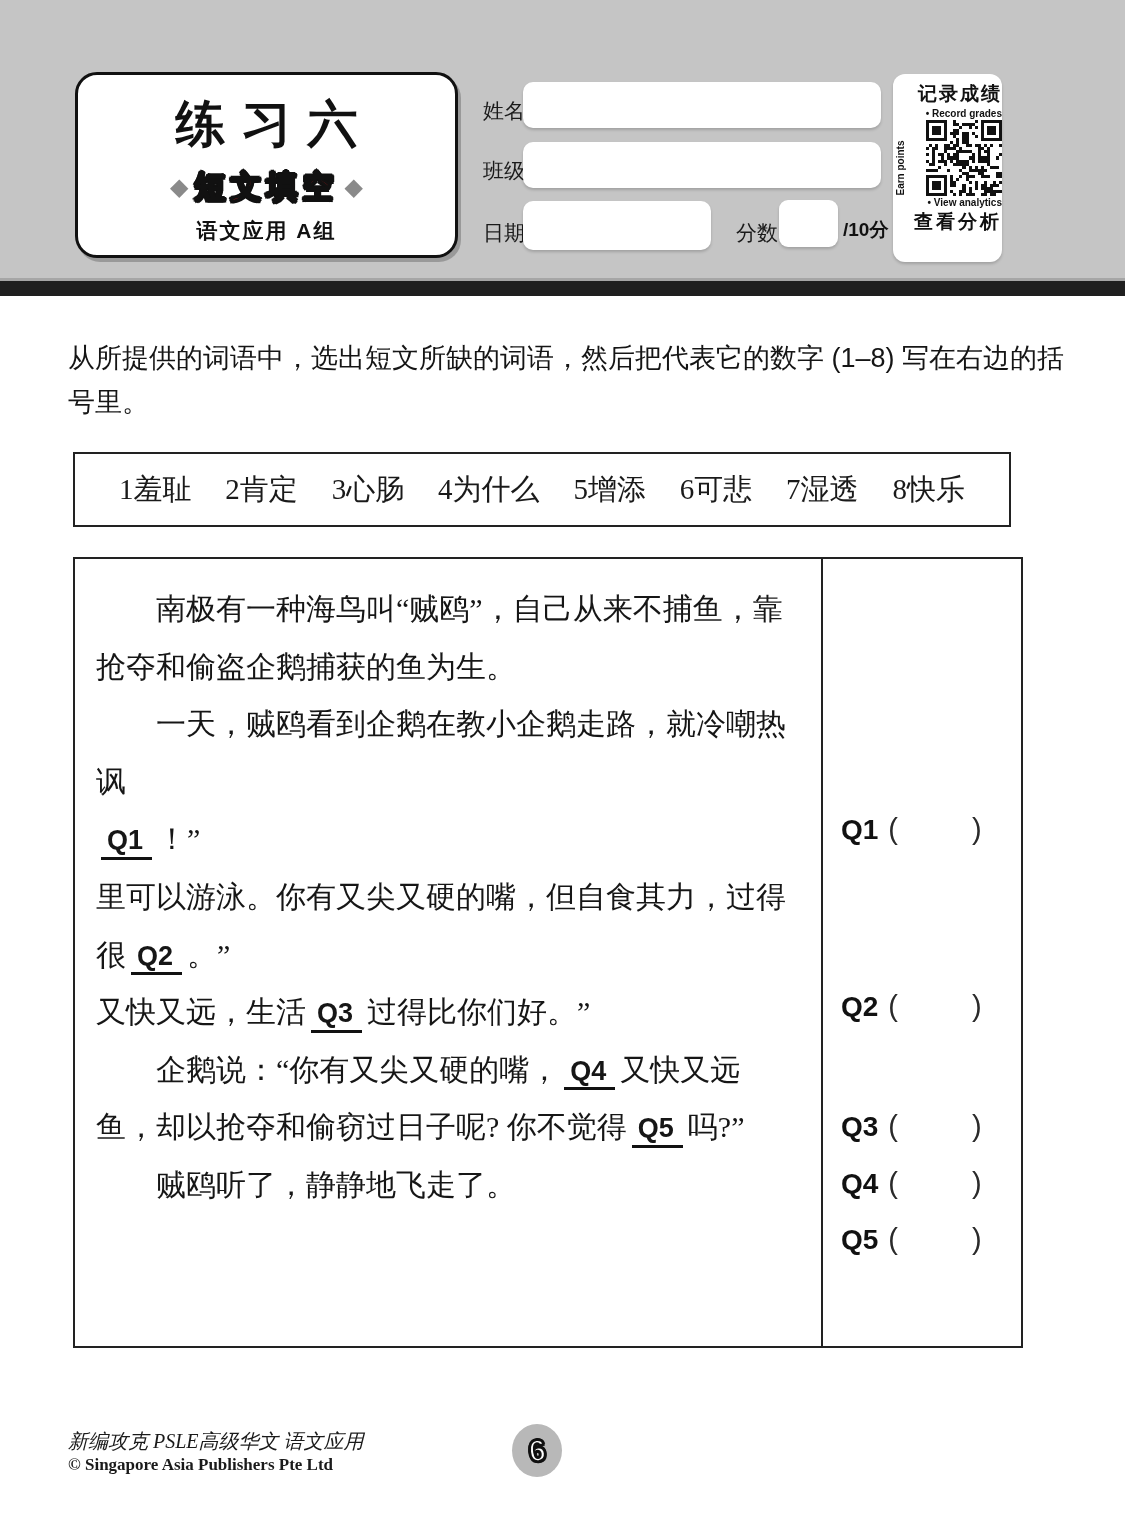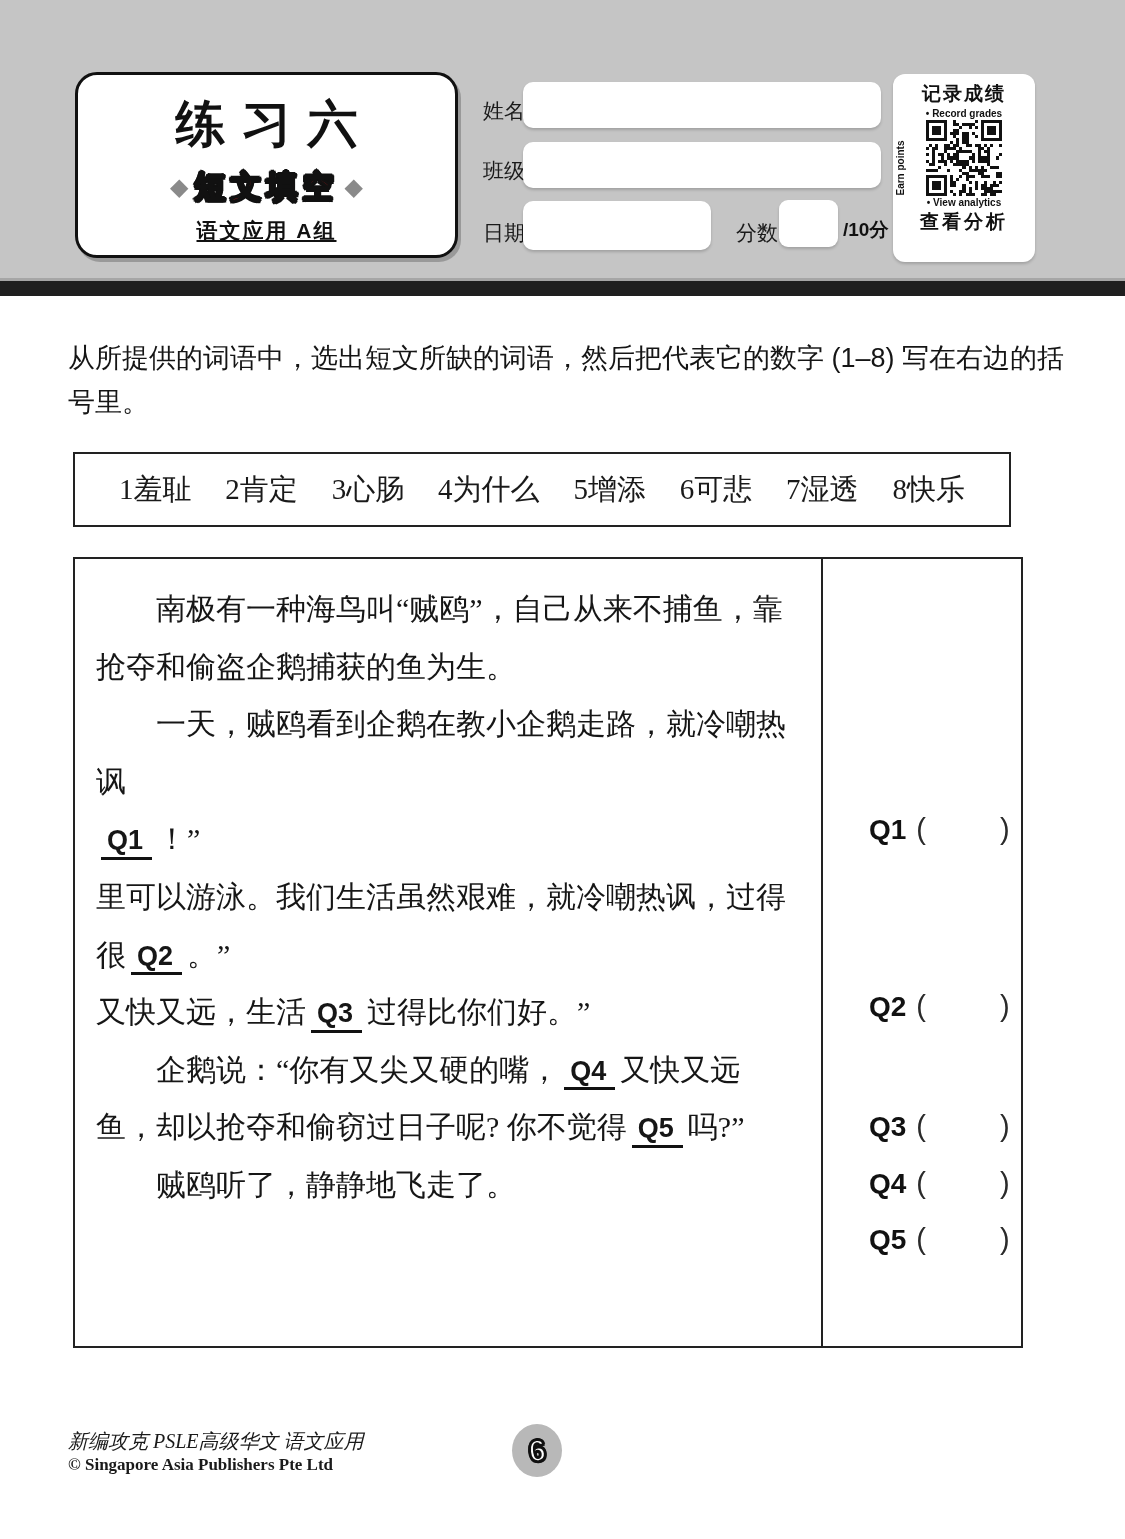--- a/index.html
+++ b/index.html
@@ -24,44 +24,44 @@
   }
   .ex-title { margin-top:16px; font-size:50px; font-weight:bold; letter-spacing:16px; padding-left:16px; }
   .sub-row  { margin-top:8px; display:flex; align-items:center; justify-content:center; gap:6px; }
   .diamond  { color:#8a8a8a; font-size:24px; line-height:1; }
   .outline-text {
     font-size:31px; font-weight:bold; letter-spacing:5px; color:#b91c1c;
     -webkit-text-stroke:1.5px #111;
     text-shadow:2px 0 0 #111,-2px 0 0 #111,0 2px 0 #111,0 -2px 0 #111,
                 1.5px 1.5px 0 #111,-1.5px 1.5px 0 #111,1.5px -1.5px 0 #111,-1.5px -1.5px 0 #111;
   }
-  .group-label { margin-top:9px; font-size:21px; font-weight:bold; letter-spacing:2px;text-decoration:underline; }
+  .group-label { margin-top:9px; font-size:21px; font-weight:bold; letter-spacing:2px; }
 
   
   .fld-label { position:absolute; font-family:"Liberation Serif", serif; font-size:21px; color:#1a1a1a; }
   .fld-input {
     position:absolute; background:#fff; border:none; border-radius:10px;
     box-shadow:0 2px 3px rgba(0,0,0,.18); font-size:20px; padding:0 10px;
     font-family:"Liberation Sans", sans-serif;
   }
   .inp-name  { left:523px; top:82px;  width:358px; height:46px; }
   .inp-class { left:523px; top:142px; width:358px; height:46px; }
   .inp-date  { left:523px; top:201px; width:188px; height:49px; }
   .inp-score { left:779px; top:200px; width:59px;  height:47px; border-radius:9px; text-align:center; }
   .lbl-name  { left:483px; top:97px; }
   .lbl-class { left:483px; top:157px; }
   .lbl-date  { left:483px; top:219px; }
   .lbl-score { left:736px; top:219px; }
   .score-total { position:absolute; left:843px; top:217px; font-size:19px; font-weight:bold; }
 
   
   .qr-panel {
-    position:absolute; left:893px; top:74px; width:142px; height:188px;
+    position:absolute; left:893px; top:74px; width:109px; height:188px;
     background:#fff; border-radius:12px; box-shadow:0 2px 3px rgba(0,0,0,.18);
-    display:flex; flex-direction:column; align-items:center;
+    display:flex; flex-direction:column; align-items:flex-end;
   }
   .qr-title  { margin-top:7px; font-size:19px; font-weight:bold; letter-spacing:2px; white-space:nowrap; }
   .qr-sub    { margin-top:1px; font-size:10px; font-weight:bold; white-space:nowrap; }
   .qr-svg    { margin-top:1px; width:76px; height:76px; }
   .qr-footer { margin-top:1px; font-size:19px; font-weight:bold; letter-spacing:3px; white-space:nowrap; }
   .qr-side {
     position:absolute; left:2px; top:50%; transform:translateY(-50%) rotate(180deg);
     writing-mode:vertical-rl; font-size:10px; font-weight:bold; white-space:nowrap;
   }
 
@@ -73,21 +73,21 @@
   .word-bank {
     position:absolute; left:73px; top:452px; width:938px; height:75px;
     border:2px solid #222; display:flex; align-items:center;
     justify-content:space-between; padding:0 44px;
     font-family:Liberation Serif, serif; font-size:29px; color:#1a1a1a;
   }
 
   
   .passage-box {
     position:absolute; left:73px; top:557px; width:950px; height:791px;
-    border:2px solid #222; display:flex;gap:28px;
+    border:2px solid #222; display:flex;
   }
   .passage-col {
     width:748px; border-right:2px solid #222;
     padding:21px 12px 0 21px;
     font-family:"Liberation Serif", serif; font-size:30px; color:#161616;
   }
   .p-line { line-height:57.6px; }
   .p-line.indent { text-indent:60px; }
   .q-blank {
     display:inline-block; font-family:"Liberation Sans", sans-serif;
@@ -384,21 +384,21 @@
       <span>7湿透</span>
       <span>8快乐</span>
     </div>
 
   <div class="passage-box">
     <div class="passage-col">
         <div class="p-line indent"><span>南极有一种海鸟叫“贼鸥”，自己从来不捕鱼，靠</span></div>
         <div class="p-line"><span>抢夺和偷盗企鹅捕获的鱼为生。</span></div>
         <div class="p-line indent"><span>一天，贼鸥看到企鹅在教小企鹅走路，就冷嘲热讽</span></div>
         <div class="p-line"><span class="q-blank">Q1</span><span>！”</span></div>
-        <div class="p-line"><span>里可以游泳。我们生活虽然艰难，就冷嘲热讽，过得</span></div>
+        <div class="p-line"><span>里可以游泳。你有又尖又硬的嘴，但自食其力，过得</span></div>
         <div class="p-line"><span>很</span><span class="q-blank">Q2</span><span>。”</span></div>
         <div class="p-line"><span>又快又远，生活</span><span class="q-blank">Q3</span><span>过得比你们好。”</span></div>
         <div class="p-line indent"><span>企鹅说：“你有又尖又硬的嘴，</span><span class="q-blank">Q4</span><span>又快又远</span></div>
         <div class="p-line"><span>鱼，却以抢夺和偷窃过日子呢? 你不觉得</span><span class="q-blank">Q5</span><span>吗?”</span></div>
         <div class="p-line indent"><span>贼鸥听了，静静地飞走了。</span></div>
       </div>
     <div class="answer-col">
         <div class="ans-row" style="top: 254px;">
           <span class="ans-label">Q1</span>
           <span class="ans-paren">(</span>

